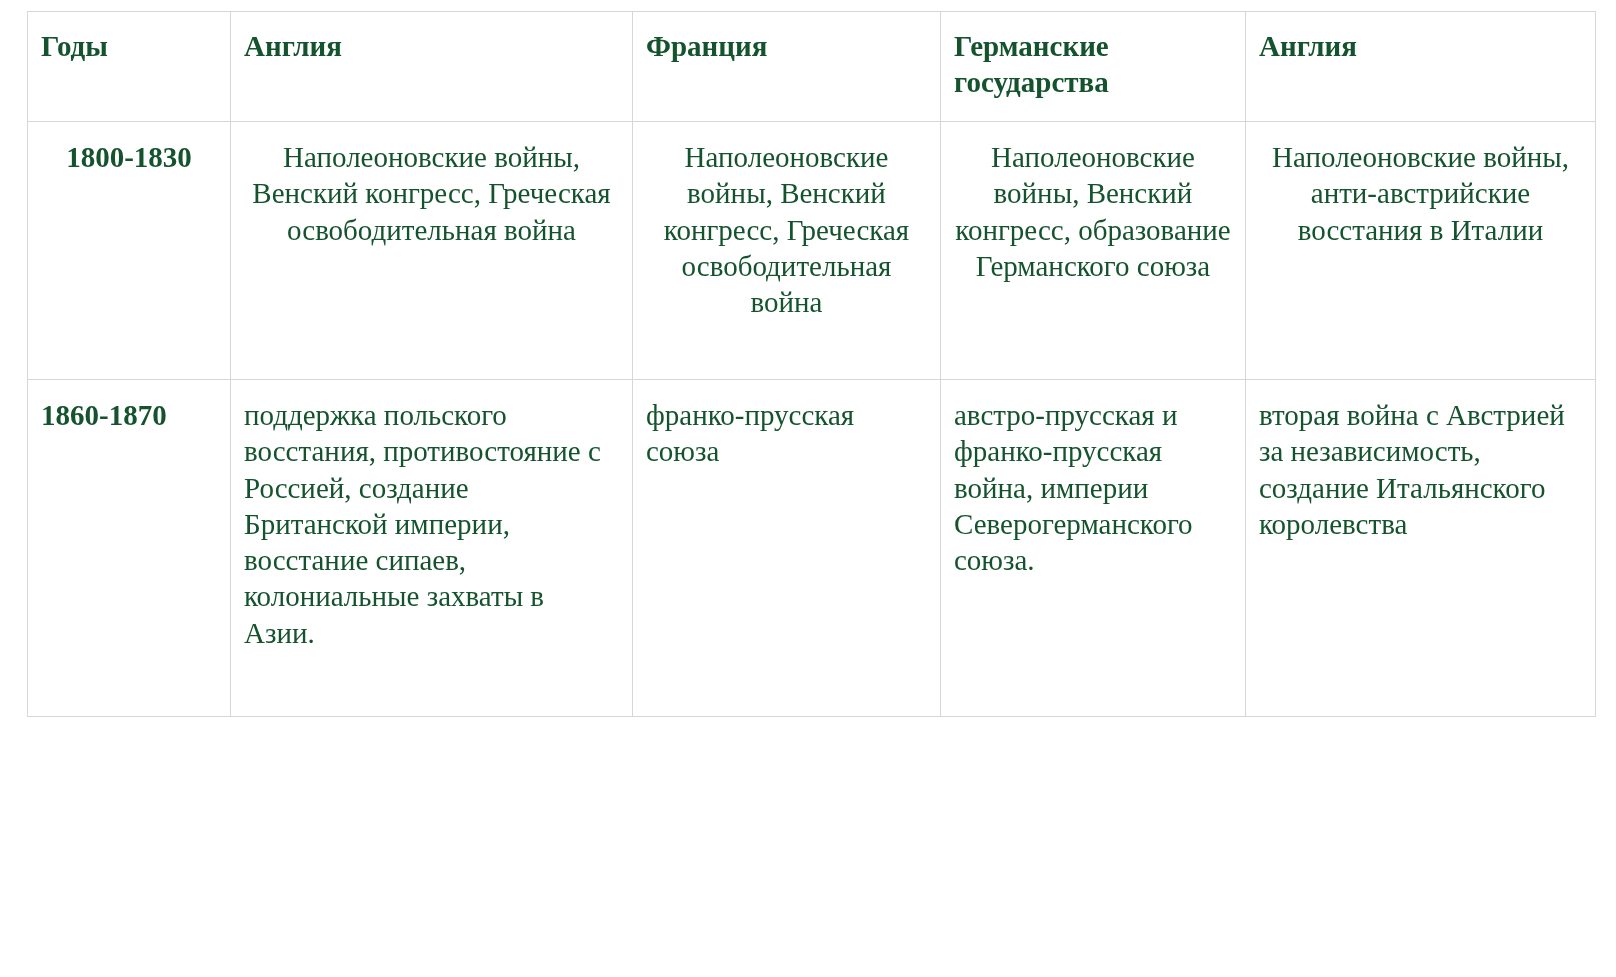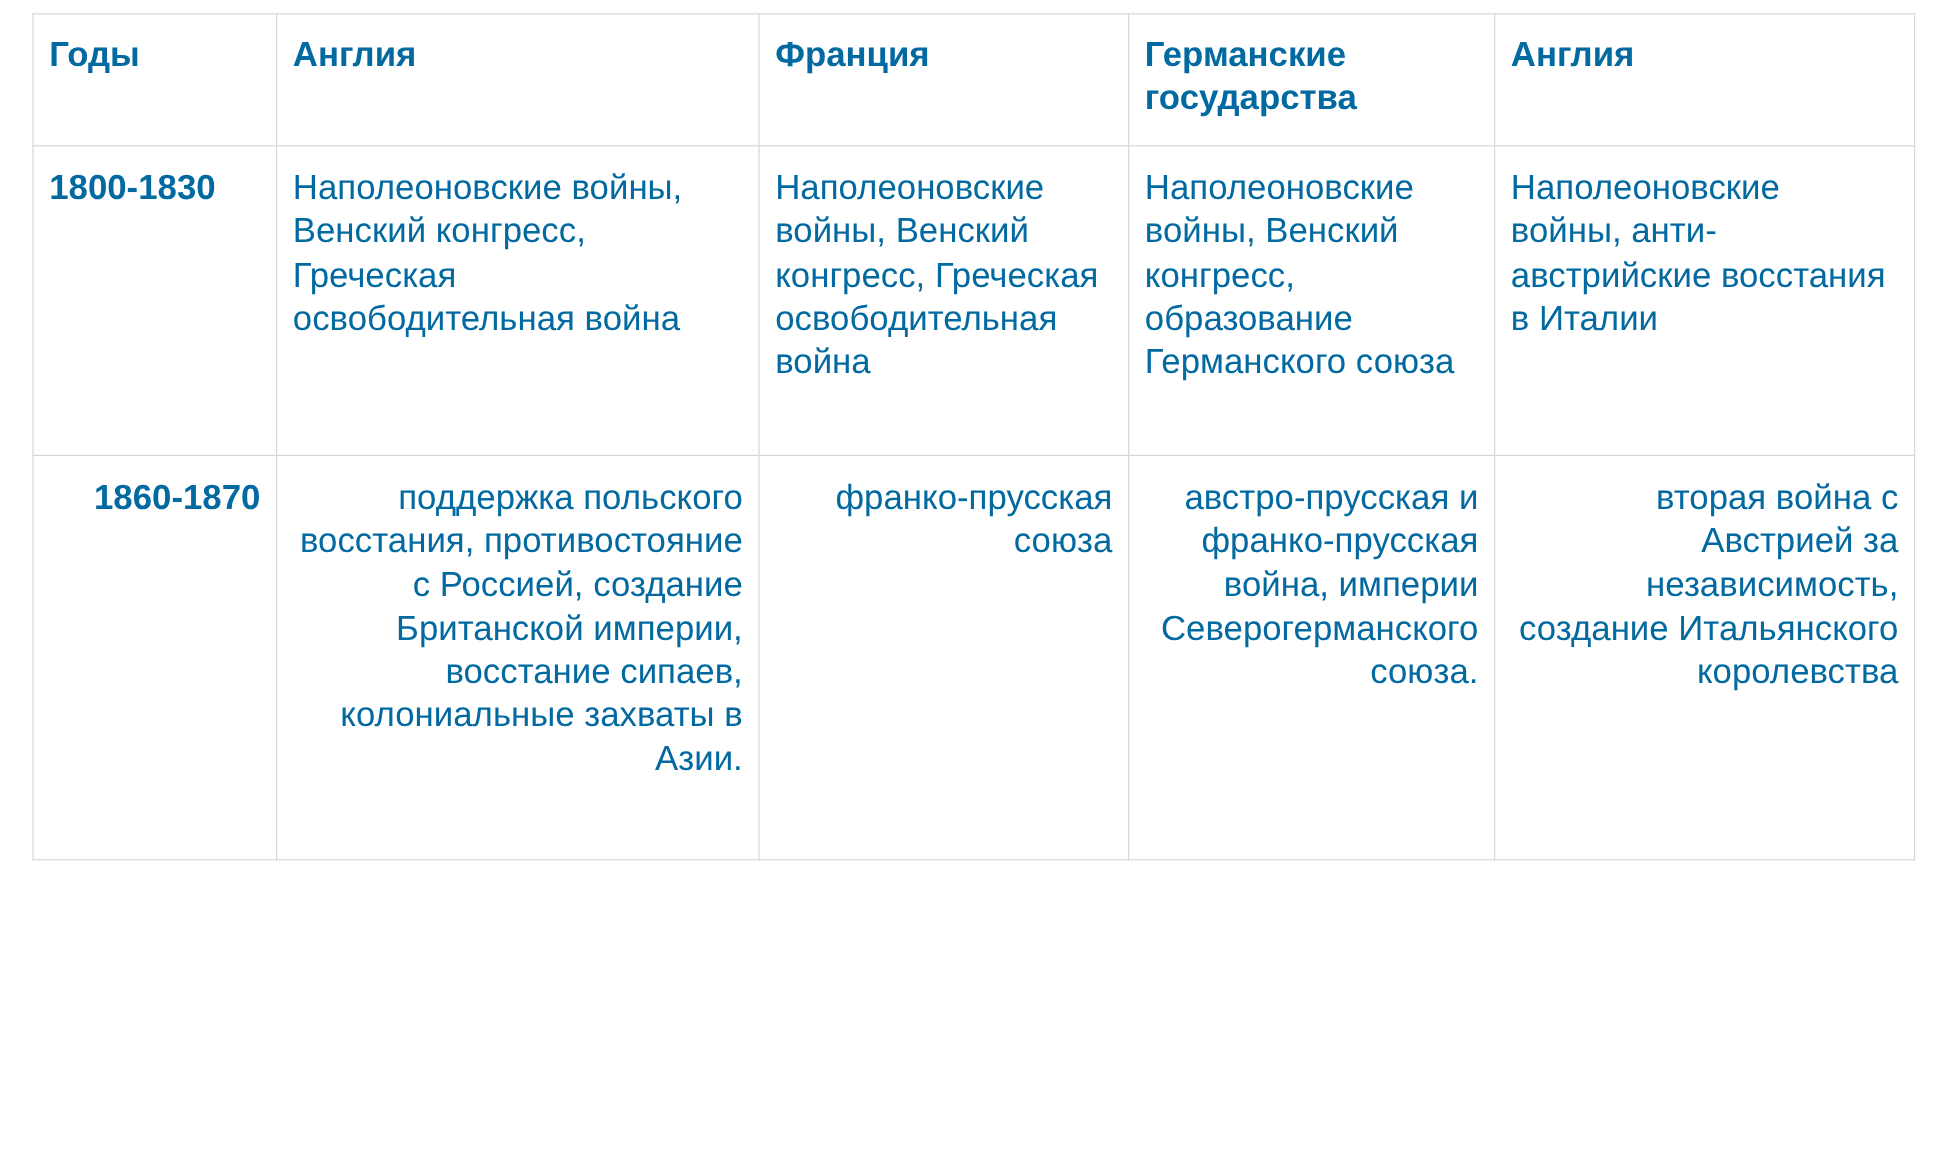--- a/index.html
+++ b/index.html
@@ -45,40 +45,41 @@
   table.history-table col.c-italy   { width: 350px; }
 
   table.history-table td,
   table.history-table th {
     border: 1px solid #d6d6d6;
     vertical-align: top;
     text-align: left;
     padding: 17px 13px 14px 13px;
     font-size: 29px;
     line-height: 1.25;
-    color: #0369a1;
+    color: #14532d;
     font-weight: normal;
     word-wrap: break-word;
     overflow-wrap: break-word;
+    font-family: Liberation Serif, serif;
   }
 
   table.history-table thead th {
     font-weight: bold;
     height: 79px;
     padding-top: 16px;
   }
 
   table.history-table tbody td.year-cell {
     font-weight: bold;
     white-space: nowrap;
   }
 
-  tr.row-1800 td { height: 226px; }
+  tr.row-1800 td { height: 226px; text-align: center; }
   tr.row-1840 td { height: 190px; }
-  tr.row-1860 td { height: 305px; text-align: right; }
+  tr.row-1860 td { height: 305px; }
 </style>
 </head>
 <body>
 
 <div class="sheet">
   <div class="table-wrap">
     <table class="history-table">
       <colgroup>
         <col class="c-years">
         <col class="c-england">

